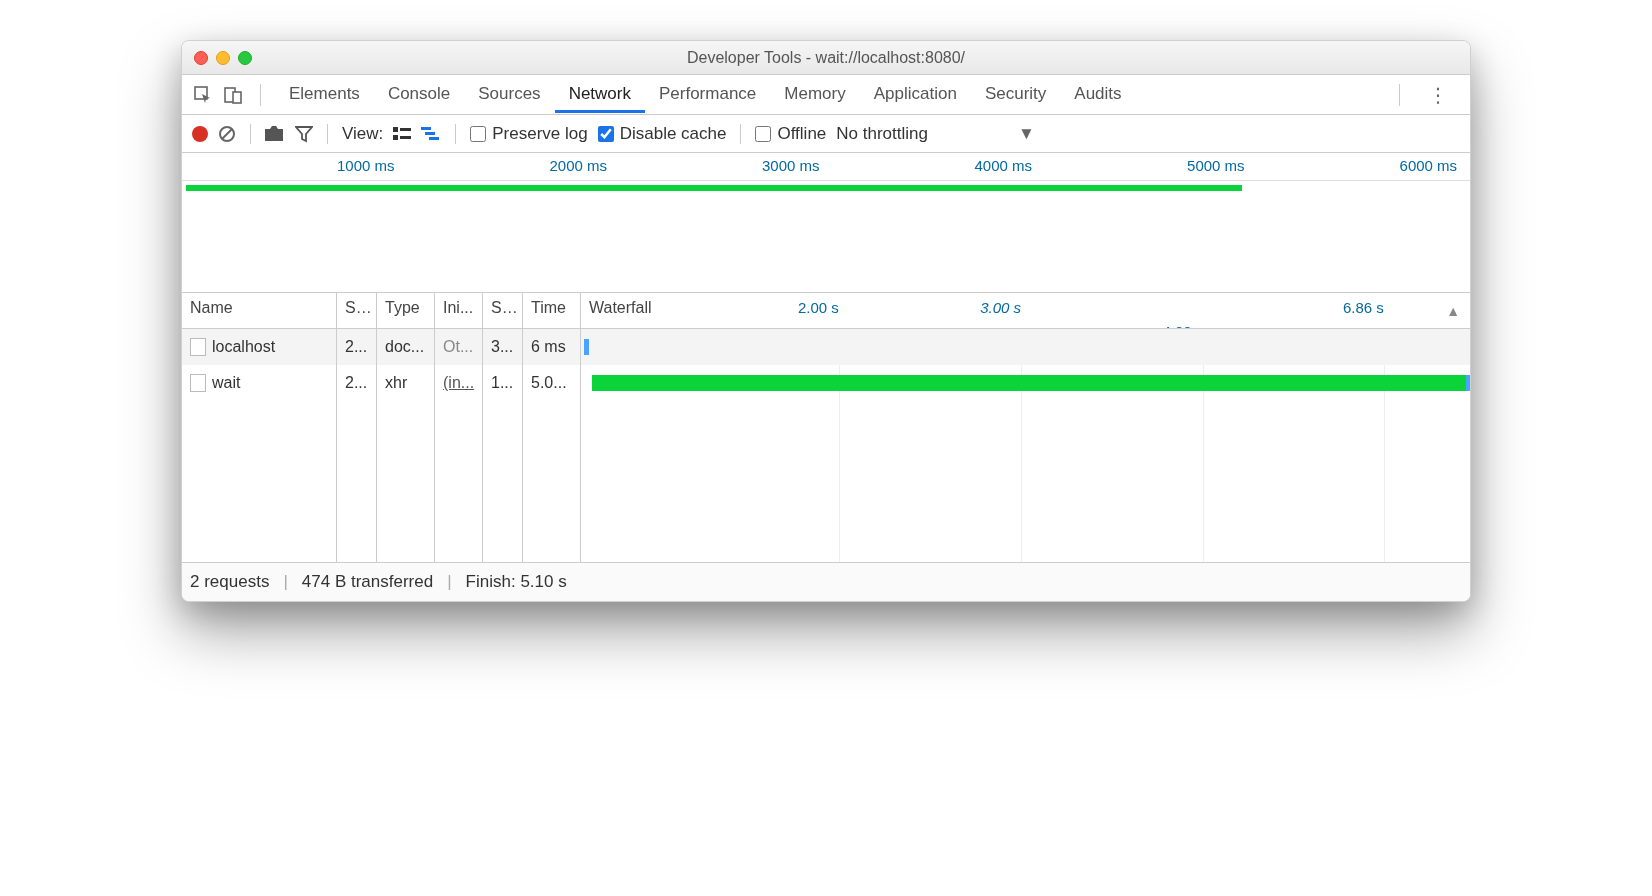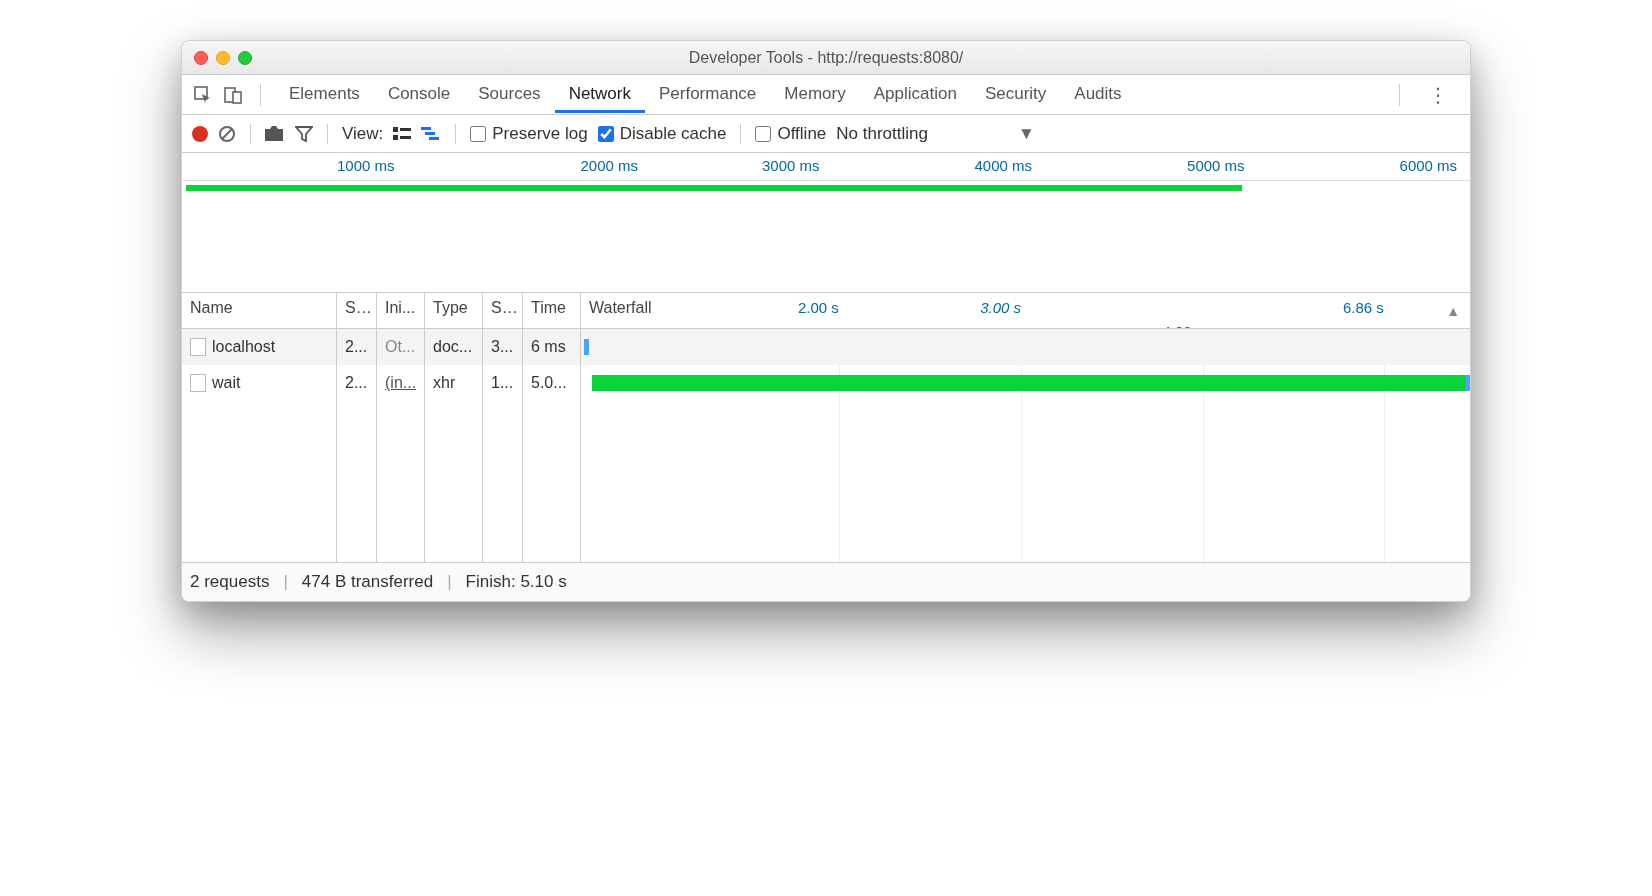--- a/index.html
+++ b/index.html
@@ -79,21 +79,21 @@
 <body>
 
 <div class="window">
 
   <div class="titlebar">
     <div class="traffic">
       <div class="dot red"></div>
       <div class="dot yellow"></div>
       <div class="dot green"></div>
     </div>
-    <div class="title">Developer Tools - http://requests:8080/</div>
+    <div class="title">Developer Tools - wait://localhost:8080/</div>
   </div>
 
   <div class="tabs">
     <div class="iconbtn">
       <svg width="18" height="18" viewBox="0 0 18 18">
           <rect x="1" y="1" width="12" height="12" fill="none" stroke="#666" stroke-width="1.6"></rect>
           <path d="M8 8 L16 12 L12 13 L11 17 Z" fill="#666"></path>
         </svg>
     </div>
     <div class="iconbtn">
@@ -174,21 +174,21 @@
     </label>
     <div style="display:flex;align-items:center;gap:90px;">
       <span>No throttling</span>
       <span style="color:#666;">▼</span>
     </div>
   </div>
 
   <div class="timeline">
     <div class="ruler" id="ruler">
         <span class="tick" style="left: 16.5%;">1000 ms</span>
-        <span class="tick" style="left: 33%; margin-left: 31px;">2000 ms</span>
+        <span class="tick" style="left: 33%;">2000 ms</span>
         <span class="tick" style="left: 49.5%;">3000 ms</span>
         <span class="tick" style="left: 66%;">4000 ms</span>
         <span class="tick" style="left: 82.5%;">5000 ms</span>
         <span class="tick" style="left: 99%;">6000 ms</span>
       </div>
     <div class="bar" id="tlbar" style="left: 0.3%; width: 82%;"></div>
   </div>
 
   <div class="tbl">
     <div class="col" style="width:155px">
@@ -204,32 +204,32 @@
           </div>
         </div>
     </div>
     <div class="col" style="width:40px">
       <div class="hd">S...</div>
       <div id="col-status">
           <div class="cell alt">2...</div>
           <div class="cell">2...</div>
         </div>
     </div>
+    <div class="col" style="width:58px">
+      <div class="hd">Type</div>
+      <div id="col-type">
+          <div class="cell alt">doc...</div>
+          <div class="cell">xhr</div>
+        </div>
+    </div>
     <div class="col" style="width:48px">
       <div class="hd">Ini...</div>
       <div id="col-initiator">
           <div class="cell alt" style="color: rgb(136, 136, 136);">Ot...</div>
           <div class="cell" style="color: rgb(85, 85, 85); text-decoration: underline;">(in...</div>
-        </div>
-    </div>
-    <div class="col" style="width:58px">
-      <div class="hd">Type</div>
-      <div id="col-type">
-          <div class="cell alt">doc...</div>
-          <div class="cell">xhr</div>
         </div>
     </div>
     <div class="col" style="width:40px">
       <div class="hd">S...</div>
       <div id="col-size">
           <div class="cell alt">3...</div>
           <div class="cell">1...</div>
         </div>
     </div>
     <div class="col" style="width:58px">

